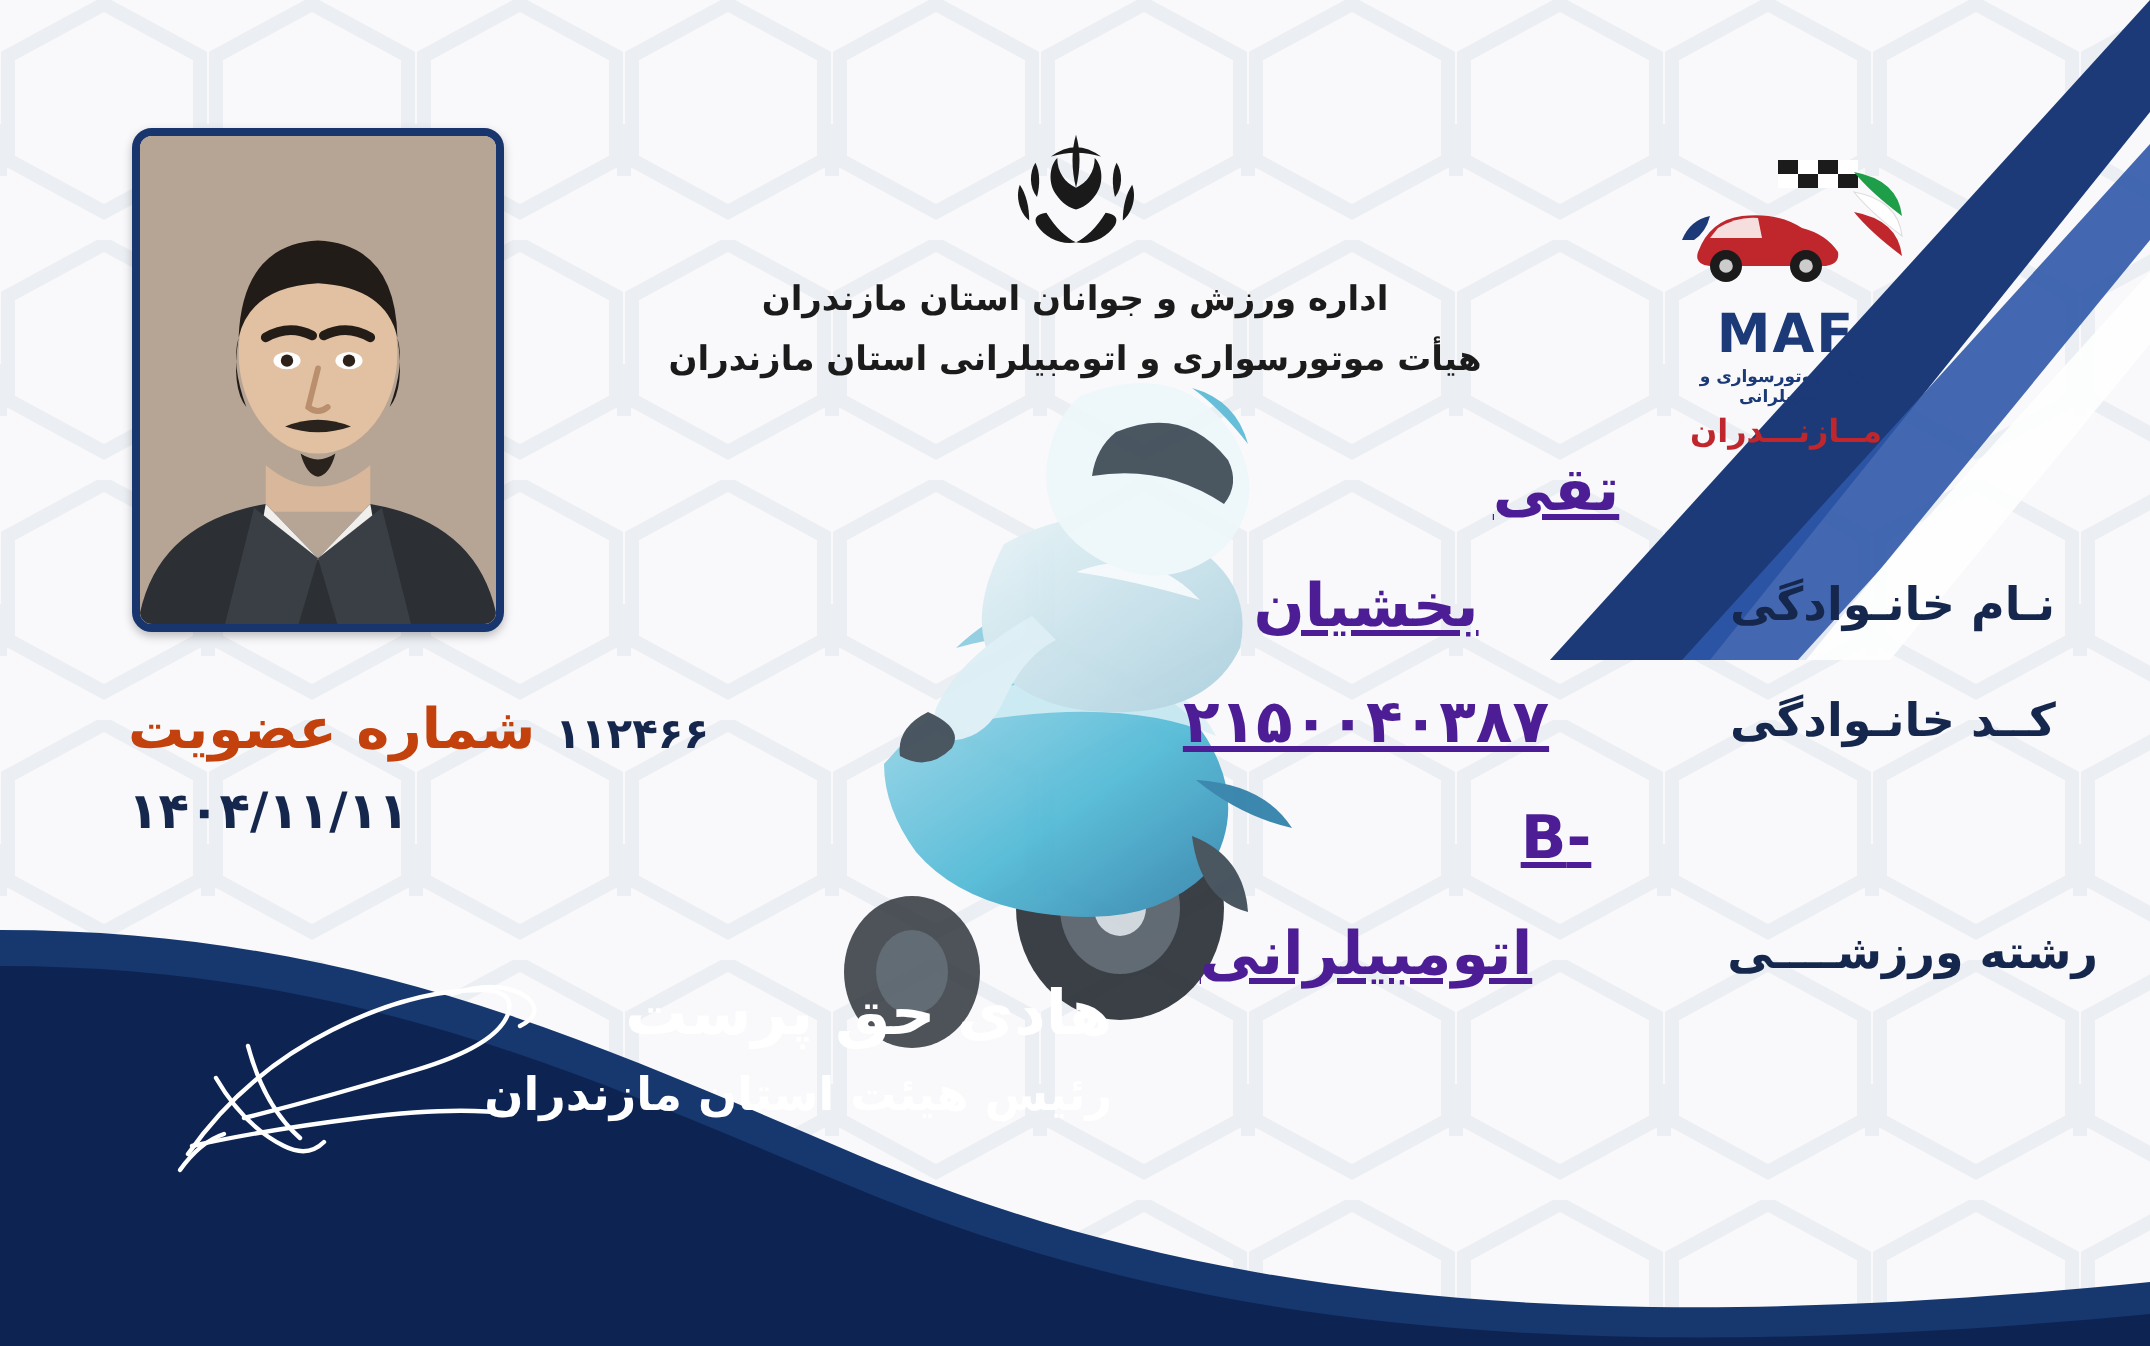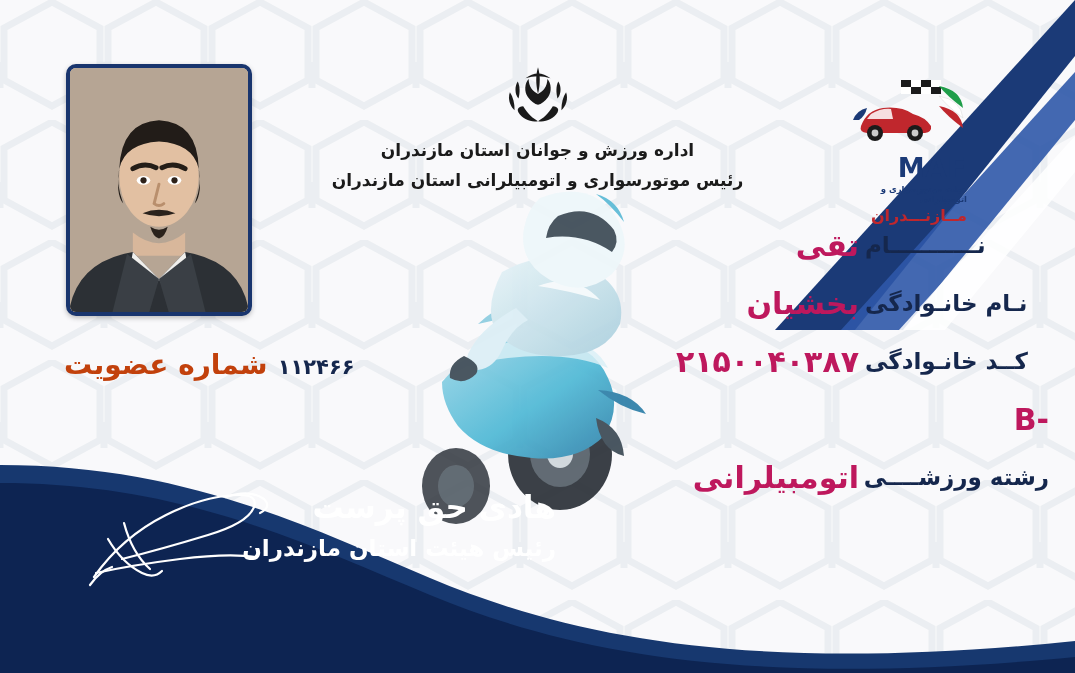--- a/index.html
+++ b/index.html
@@ -80,24 +80,25 @@
     text-align: center;
     color: #1b1b1b;
     line-height: 1.75;
   }
   .org-lines .l1 { font-size: 17px; font-weight: 700; }
   .org-lines .l2 { font-size: 17px; font-weight: 700; }
 
   
   .maf-logo {
     position: absolute;
-    right: 108px;
+    right: 120px;
     top: 78px;
     width: 124px;
     height: 126px;
+    text-align: center;
   }
   .maf-logo .maf-text {
     font-size: 27px;
     font-weight: 800;
     color: #1b3a77;
     letter-spacing: 1px;
     line-height: 1;
     margin-top: 2px;
   }
   .maf-logo .maf-sub1 {
@@ -141,27 +142,28 @@
     text-align: left;
     font-size: 23px;
     font-weight: 700;
     color: #15274d;
     letter-spacing: 0px;
     padding-left: 6px;
     white-space: nowrap;
   }
   .field-value {
     flex: 1;
-    text-align: right;
+    text-align: center;
     font-size: 30px;
     font-weight: 800;
-    color: #be185d;
+    color: #4c1d95;
     padding-left: 18px;
     white-space: nowrap;
     direction: rtl;
+    text-decoration: underline;
   }
 
   
   .member-block {
     position: absolute;
     left: 64px;
     top: 348px;
     width: 300px;
     text-align: left;
   }
@@ -291,21 +293,21 @@
       <path d="M14 44 c-3 8 0 18 6 23 c0 -9 -2 -17 -6 -23 Z"></path>
       <path d="M86 44 c3 8 0 18 -6 23 c0 -9 2 -17 6 -23 Z"></path>
       <path d="M31 62 c6 10 13 16 19 19 c-9 2 -20 -3 -25 -11 c-2 -4 -1 -7 6 -8 Z"></path>
       <path d="M69 62 c-6 10 -13 16 -19 19 c9 2 20 -3 25 -11 c2 -4 1 -7 -6 -8 Z"></path>
       <path d="M34 26 q16 -12 32 0 q-16 -5 -32 0 Z"></path>
     </g>
   </svg>
 
   <div class="org-lines">
     <div class="l1">اداره ورزش و جوانان استان مازندران</div>
-    <div class="l2">رئیس موتورسواری و اتومبیلرانی استان مازندران</div>
+    <div class="l2">هیأت موتورسواری و اتومبیلرانی استان مازندران</div>
   </div>
 
   <div class="maf-logo">
     <svg viewBox="0 0 124 70" width="124" height="70">
 
       <g transform="translate(58,2)">
         <rect x="0" y="0" width="10" height="7" fill="#1b1b1b"></rect>
           <rect x="10" y="0" width="10" height="7" fill="#ffffff"></rect>
         <rect x="20" y="0" width="10" height="7" fill="#1b1b1b"></rect>
           <rect x="30" y="0" width="10" height="7" fill="#ffffff"></rect>
@@ -370,21 +372,20 @@
     <path d="M82 188 q-16 8 -14 22 q14 8 26 -4 q6 -10 -12 -18 Z" fill="#3c4a55"></path>
 
     <path d="M216 222 q34 2 48 24 q-26 -6 -48 -24 Z" fill="#2e7fa8"></path>
 
     <path d="M214 250 q26 10 28 38 q-24 -6 -28 -38 Z" fill="#3c4a55"></path>
   </svg>
 
   <div class="fields">
 
     <div class="field-row">
-      <div class="field-label">نـــــــــــام</div>
       <div class="field-value">تقی</div>
     </div>
 
     <div class="field-row">
       <div class="field-label">نـام خانـوادگی</div>
       <div class="field-value">بخشیان</div>
     </div>
 
     <div class="field-row">
       <div class="field-label">کــد خانـوادگی</div>
@@ -401,20 +402,21 @@
     </div>
 
   </div>
 
   <div class="member-block">
     <div class="member-row">
       <div class="member-value">۱۱۲۴۶۶</div>
       <div class="member-label">شماره عضویت</div>
     </div>
     <div class="member-row expiry">
+      <div class="member-value">۱۴۰۴/۱۱/۱۱</div>
     </div>
   </div>
 
   <div class="sign-area">
     <svg class="sign-scribble" viewBox="0 0 230 120">
       <g fill="none" stroke="#ffffff" stroke-width="2.2" stroke-linecap="round">
         <path d="M8 96 q28 -40 72 -62 q40 -20 74 -20 q18 0 14 12 q-6 16 -46 28 q-46 14 -86 24"></path>
         <path d="M10 92 q36 -8 84 -14 q48 -6 76 -2"></path>
         <path d="M22 58 q14 24 34 34 q12 6 20 -2"></path>
         <path d="M38 42 q8 30 26 46"></path>

